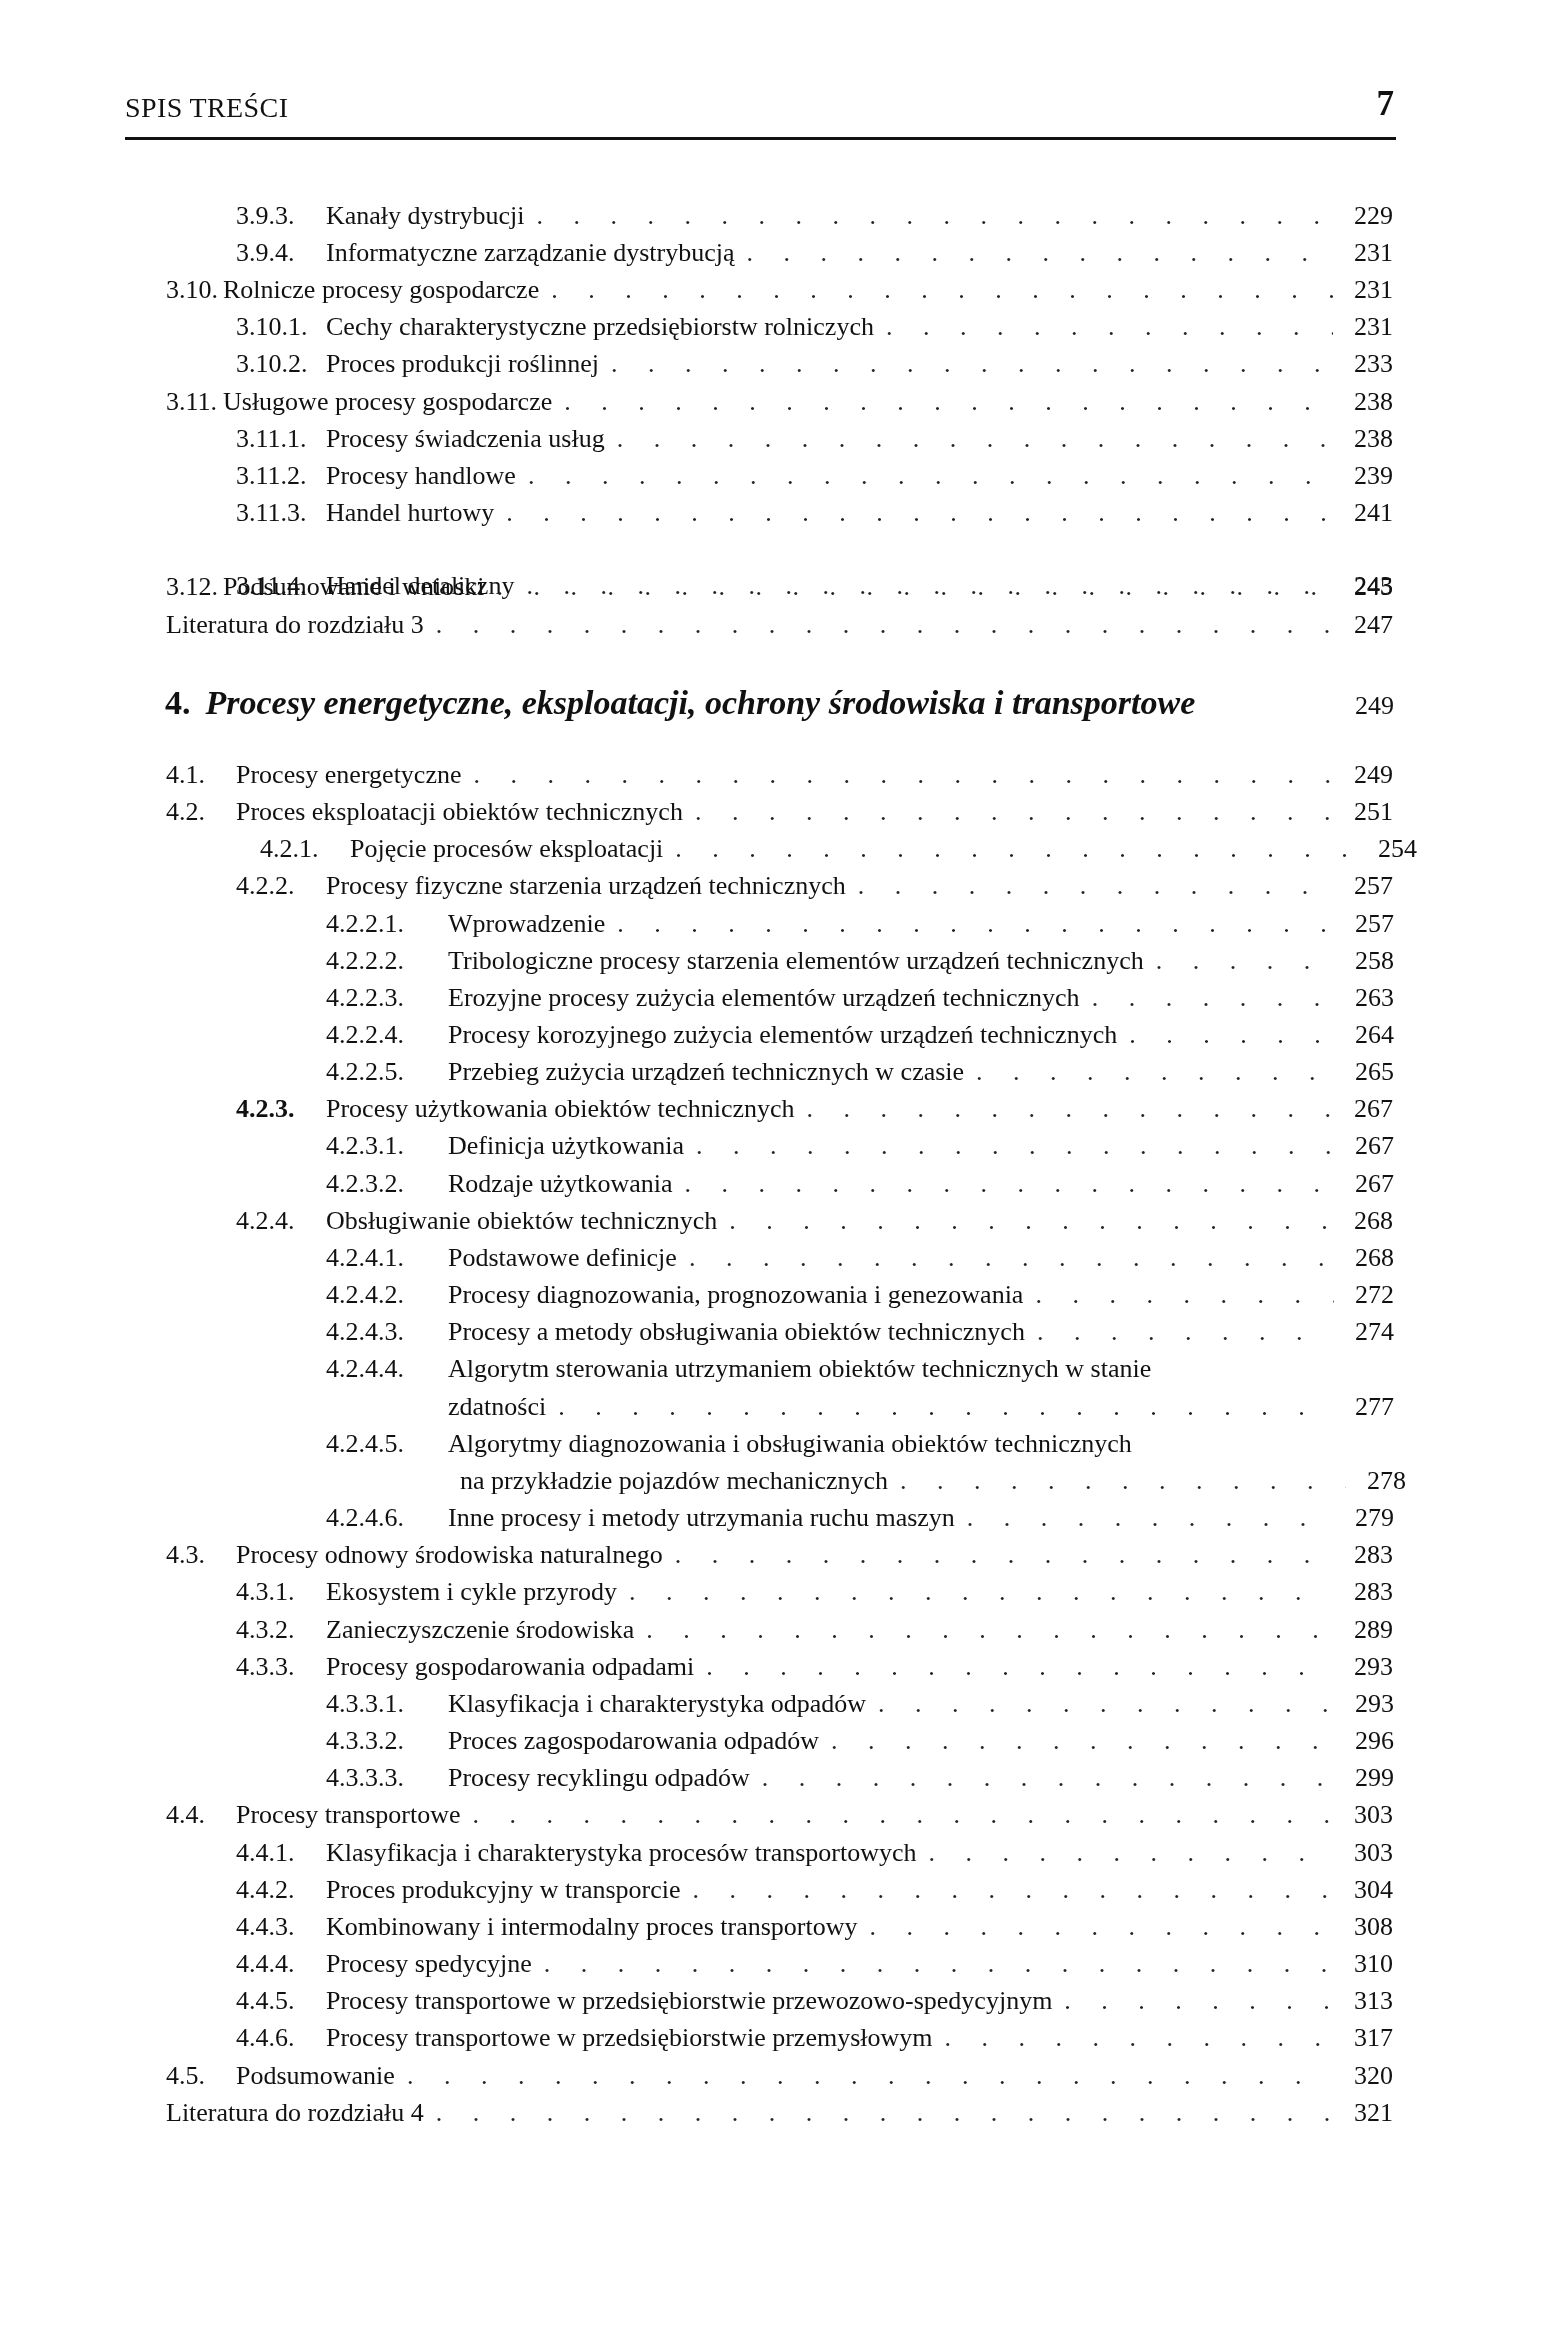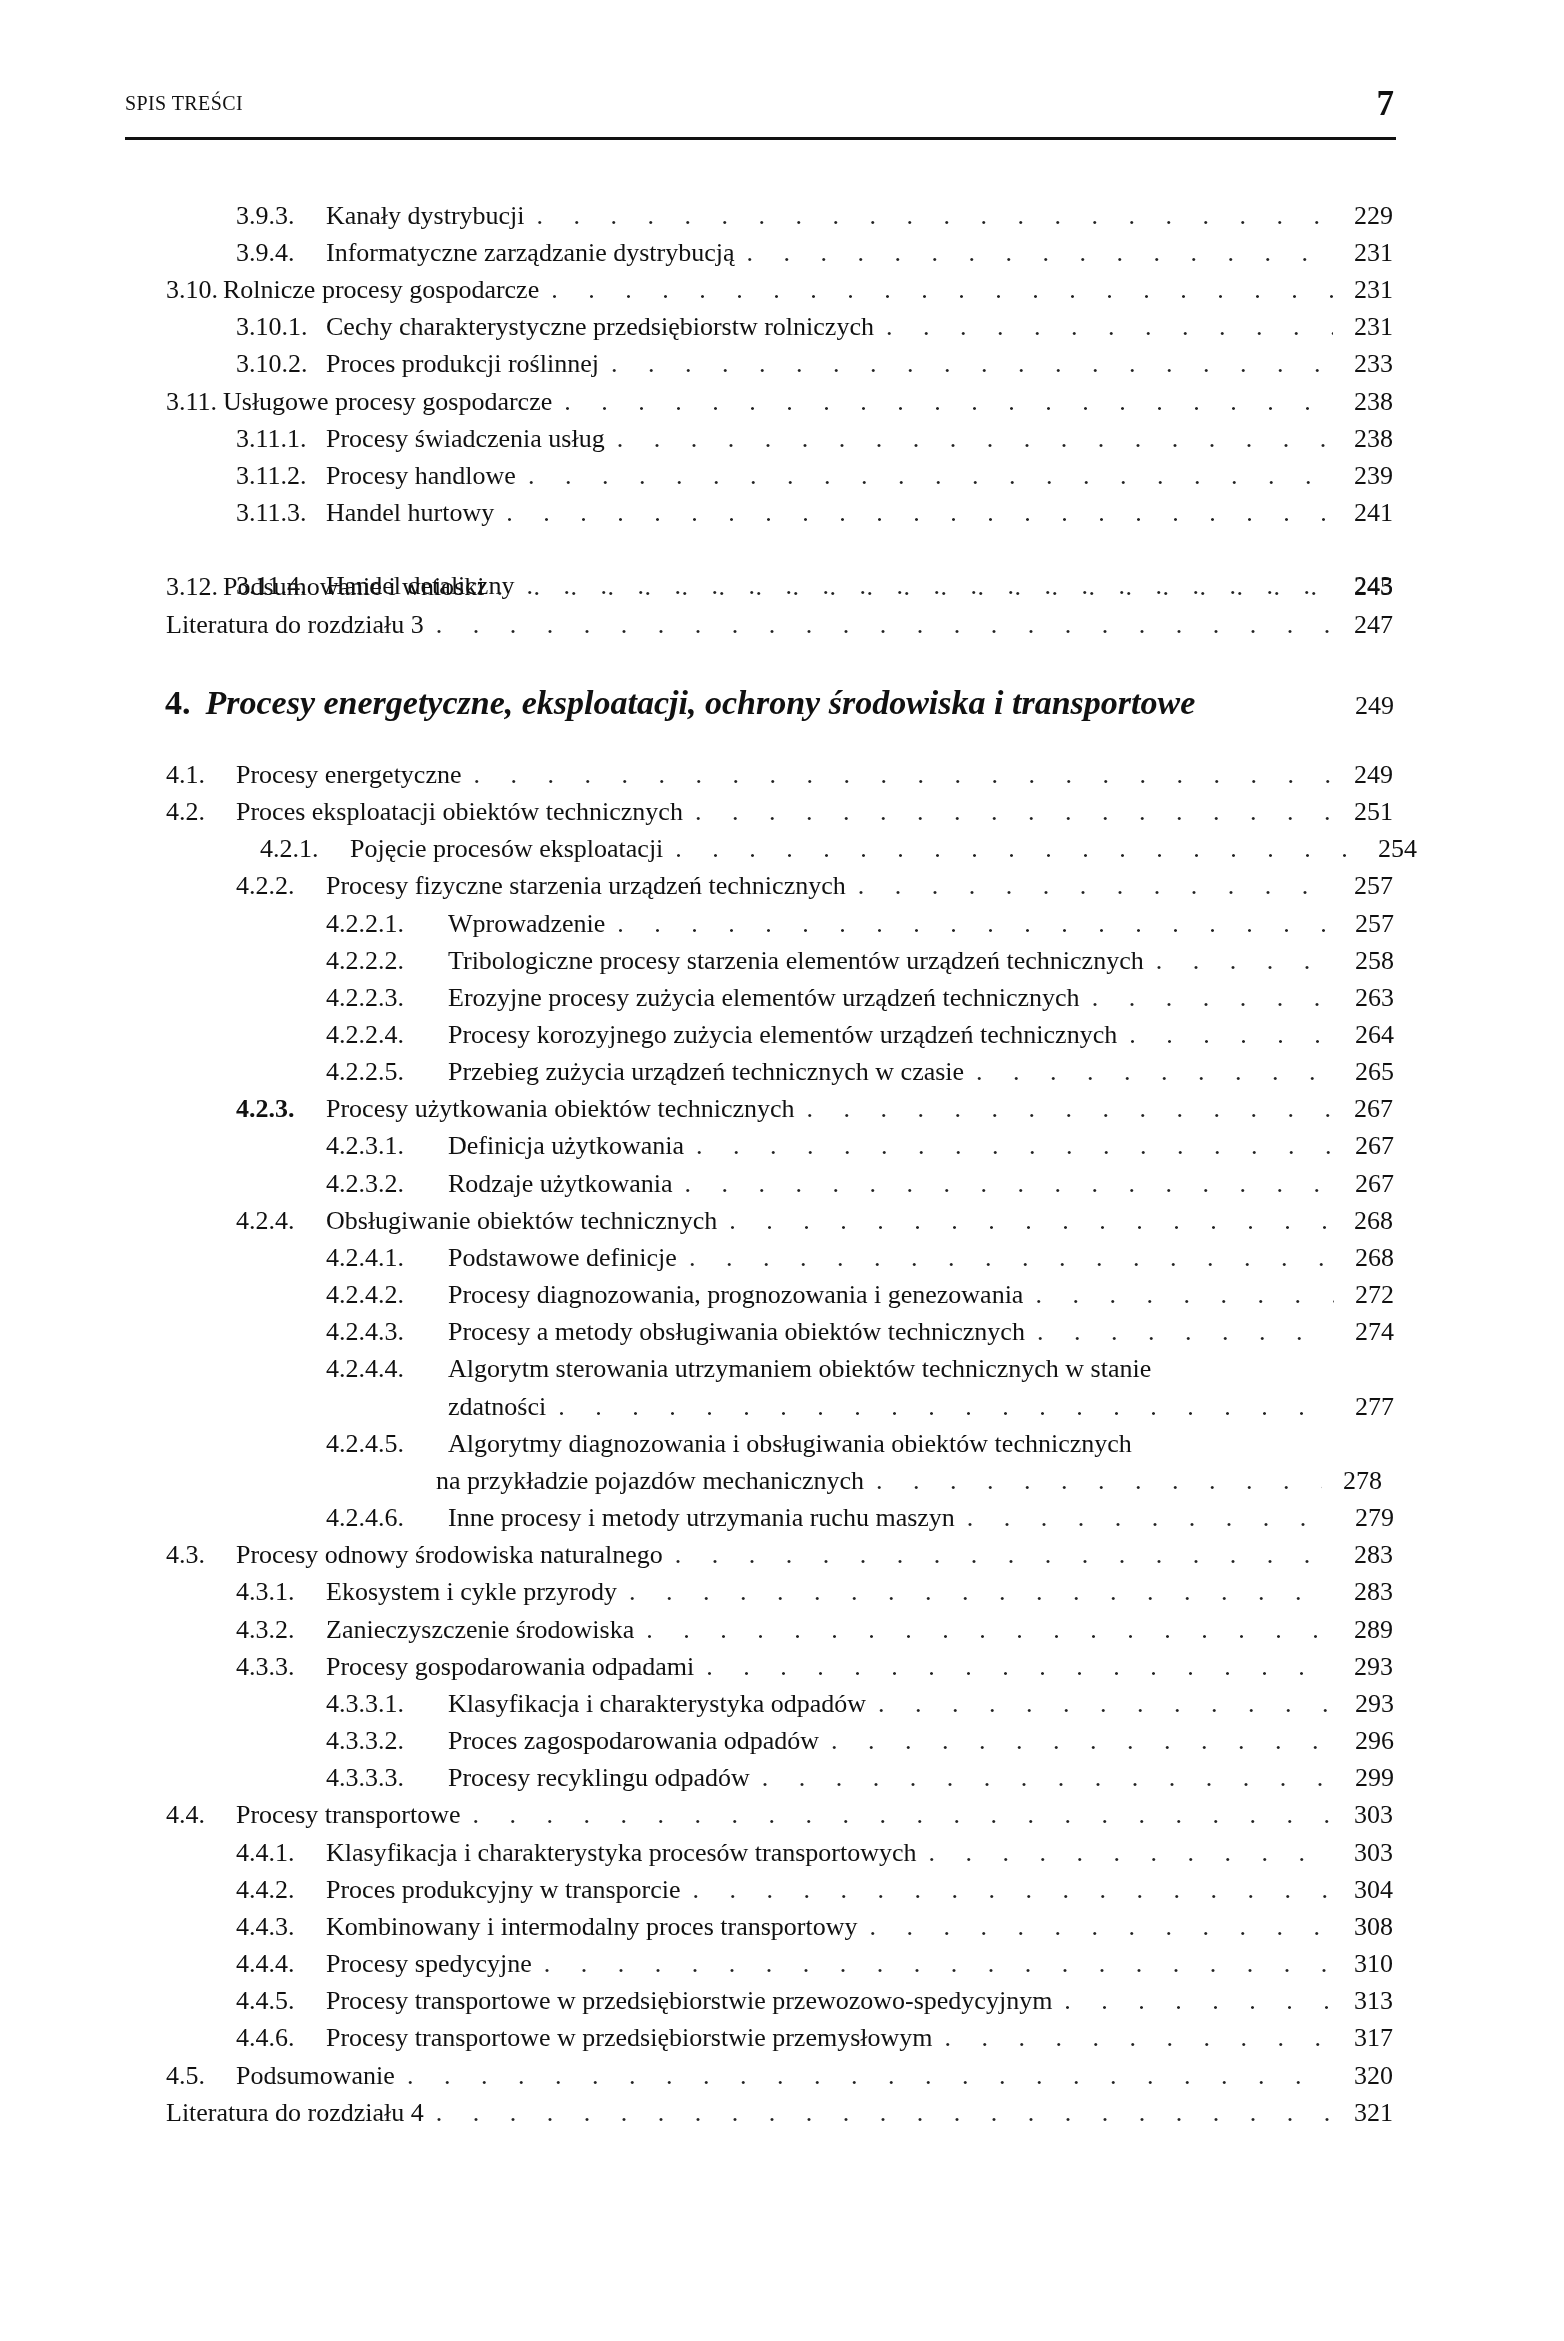--- a/index.html
+++ b/index.html
@@ -4,21 +4,21 @@
 <style>
   html, body { margin: 0; padding: 0; background: #ffffff; }
   body {
     width: 1564px; height: 2342px; position: relative; overflow: hidden;
     font-family: "Liberation Serif", "DejaVu Serif", serif; color: #111;
   }
   .header {
     position: absolute; left: 125px; top: 84px; width: 1269px; height: 51px;
   }
   .header-title {
-    position: absolute; left: 0; top: 8.4px; font-size: 20px; letter-spacing: 0.4px;
+    position: absolute; left: 0; top: 8.4px; font-size: 28px; letter-spacing: 0.4px;
   }
   .header-page {
     position: absolute; right: 0; top: 0; font-size: 35px; font-weight: bold;
   }
   .header-rule {
     position: absolute; left: 125px; top: 137px; width: 1271px; height: 2.5px; background: #111;
   }
   .toc { position: absolute; left: 0; top: 0; width: 1564px; }
   .entry {
     position: absolute; height: 37px; font-size: 26px; line-height: 37px;
@@ -222,21 +222,21 @@
     </div>
     <div class="entry" style="top: 1388px; left: 448px; width: 946px;">
       <span class="title">zdatności</span>
       <span class="leader"> . . . . . . . . . . . . . . . . . . . . . . . . . . . . . . . . . . . . . . . . . . . . . . . . . . . . . . . . . . . . . . . . . . . . . . . . . . . . . . . .</span>
       <span class="page">277</span>
     </div>
     <div class="entry" style="top: 1425px; left: 326px; width: 1068px;">
       <span class="num" style="width: 122px;">4.2.4.5.</span>
       <span class="title">Algorytmy diagnozowania i obsługiwania obiektów technicznych</span>
     </div>
-    <div class="entry" style="top: 1462px; left: 436px; width: 946px;">
+    <div class="entry" style="top: 1462px; left: 460px; width: 946px;">
       <span class="title">na przykładzie pojazdów mechanicznych</span>
       <span class="leader"> . . . . . . . . . . . . . . . . . . . . . . . . . . . . . . . . . . . . . . . . . . . . . . . . . . . . . . . . . . . . . . . . . . . . . . . . . . . . . . . .</span>
       <span class="page">278</span>
     </div>
     <div class="entry" style="top: 1499px; left: 326px; width: 1068px;">
       <span class="num" style="width: 122px;">4.2.4.6.</span>
       <span class="title">Inne procesy i metody utrzymania ruchu maszyn</span>
       <span class="leader"> . . . . . . . . . . . . . . . . . . . . . . . . . . . . . . . . . . . . . . . . . . . . . . . . . . . . . . . . . . . . . . . . . . . . . . . . . . . . . . . .</span>
       <span class="page">279</span>
     </div>

